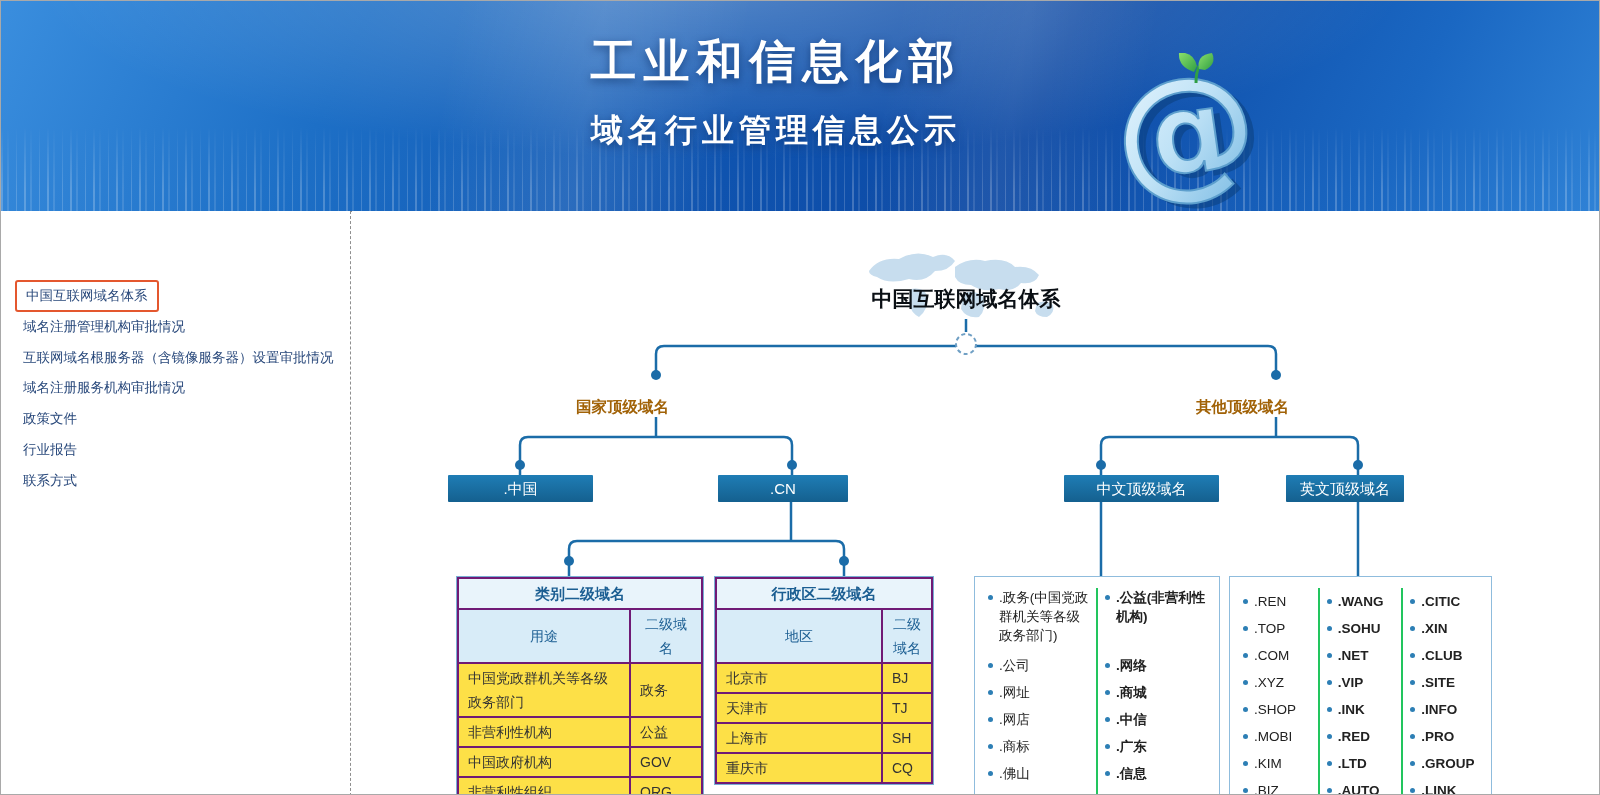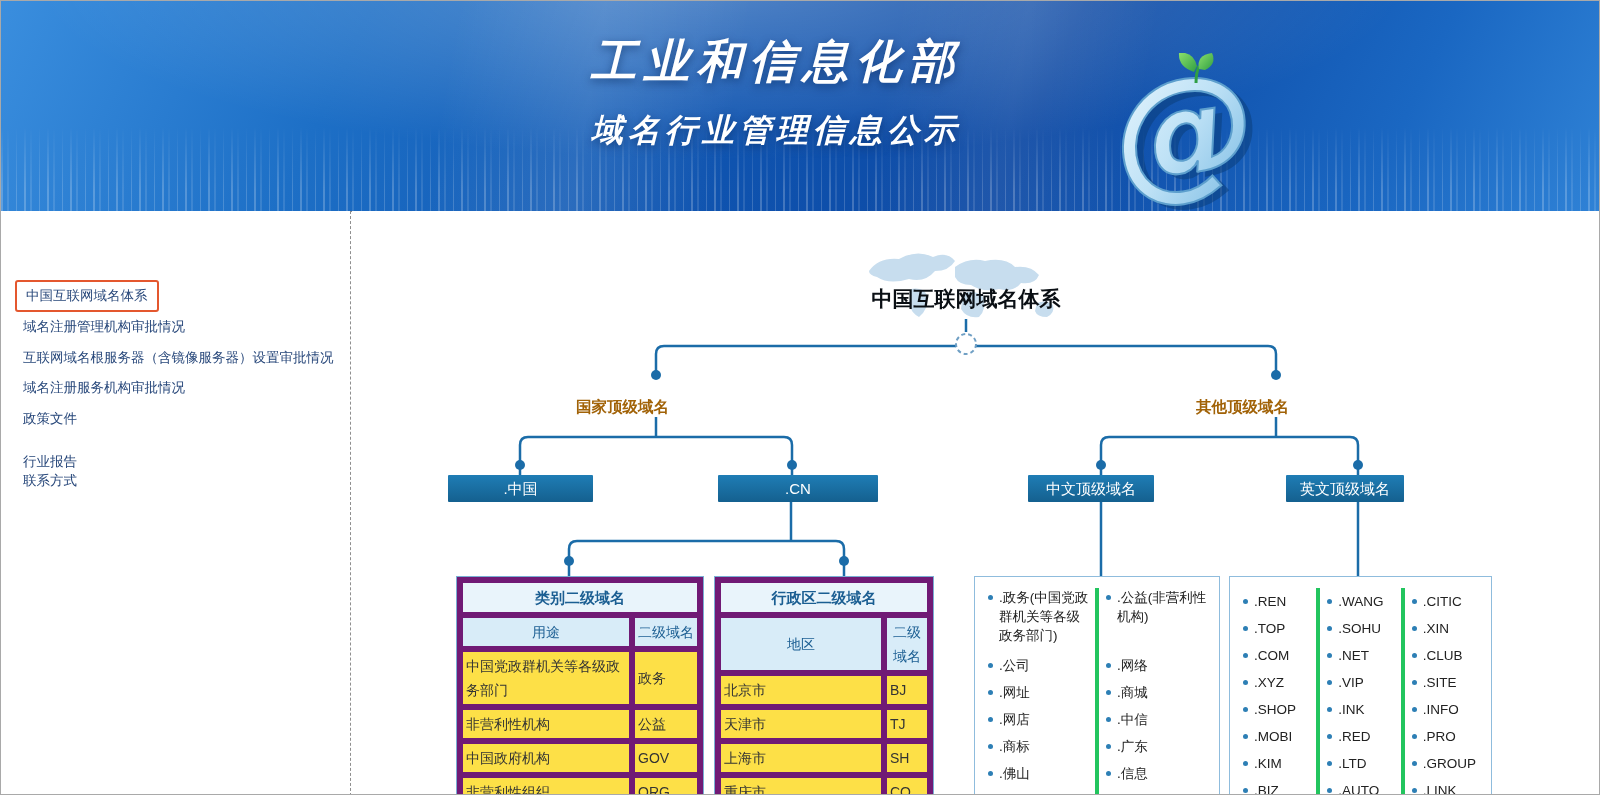--- a/index.html
+++ b/index.html
@@ -4,21 +4,21 @@
 <style>
   html,body{margin:0;padding:0;background:#e9e9e9;}
   .page{position:relative;width:1600px;height:795px;background:#fff;border:1px solid #a9a9a9;
         box-sizing:border-box;overflow:hidden;font-family:"Liberation Sans","DejaVu Sans",sans-serif;}
 
   
   .hdr{position:absolute;left:0;top:0;width:100%;height:210px;overflow:hidden;
        border-bottom:1px solid #8f8f8f;
        background:
          radial-gradient(ellipse at 45% -10%, rgba(255,255,255,.28), transparent 55%),
-         linear-gradient(115deg,#3a8ede 0%,#1d6fc6 22%,#0f54b0 46%,#0d49a4 64%,#1a67c2 86%,#2f82d6 100%); font-style: italic;}
+         linear-gradient(115deg,#3a8ede 0%,#1d6fc6 22%,#0f54b0 46%,#0d49a4 64%,#1a67c2 86%,#2f82d6 100%);}
   .hdr-sheen{position:absolute;inset:0;
        background:
          linear-gradient(100deg, transparent 28%, rgba(255,255,255,.10) 37%, transparent 46%),
          linear-gradient(100deg, transparent 55%, rgba(255,255,255,.08) 63%, transparent 71%);}
   .hdr-bars{position:absolute;left:0;bottom:0;width:100%;height:85px;
        background:repeating-linear-gradient(90deg, rgba(255,255,255,.22) 0 2px, transparent 2px 6px,
          rgba(255,255,255,.12) 6px 8px, transparent 8px 15px, rgba(255,255,255,.18) 15px 16px, transparent 16px 23px);
        -webkit-mask-image:linear-gradient(to top,#000 25%,transparent);
        mask-image:linear-gradient(to top,#000 25%,transparent);}
   .hdr-titles{position:absolute;left:300px;top:30px;width:950px;text-align:center;color:#fff;}
@@ -37,29 +37,29 @@
   .connectors{position:absolute;left:0;top:0;}
   .wmap{position:absolute;left:499px;top:30px;}
   .dg-title{position:absolute;left:454px;top:74px;width:320px;text-align:center;
             font-size:21px;font-weight:bold;color:#0a0f14;}
   .lv1{position:absolute;width:160px;text-align:left;font-size:15.5px;font-weight:bold;color:#a16207;}
   .node-btn{position:absolute;height:27px;line-height:27px;text-align:center;color:#fff;font-size:15px;
             background:linear-gradient(180deg,#1f7db5,#14608f);border-radius:1px;}
 
   .tbl{position:absolute;border:1px solid #79afd4;background:#fff;box-sizing:border-box;}
   .tbl table{border-collapse:collapse;width:100%;table-layout:fixed;}
-  .tbl td{border:6px solid #701a75;font-size:14px;color:#333;padding:2px 3px;height:24px;line-height:24px;box-sizing:content-box;}
+  .tbl td{border:2px solid #701a75;font-size:14px;color:#333;padding:2px 9px;height:24px;line-height:24px;box-sizing:content-box;}
   .tbl td.ttl{background:#e9f4fb;color:#1b5e92;font-weight:bold;text-align:center;font-size:15px;height:25px;}
   .tbl td.hd{background:#d8ecf8;color:#1b5e92;text-align:center;}
   .tbl td.dl{text-align:left;background:#fde047;}
 
   .panel{position:absolute;background:#fff;border:1px solid #8fbcdd;box-sizing:border-box;
          display:flex;padding:11px 6px;}
   .pcol{flex:1;padding:0 5px;min-width:0;}
-  .pcol.bl{border-left:4px solid #22c55e;}
+  .pcol.bl{border-left:2px solid #22c55e;font-weight:bold;}
   .pitem{display:flex;font-size:13.5px;color:#222;line-height:19px;}
   .pitem .dot{width:5px;height:5px;border-radius:50%;background:#2d7fb5;margin:7px 6px 0 2px;flex:none;}
   .pitem.first{height:64px;}
   .eitem{display:flex;align-items:center;font-size:13.5px;color:#222;height:27px;}
   .eitem .dot{width:5px;height:5px;border-radius:50%;background:#2d7fb5;margin:0 6px 0 2px;flex:none;}
 </style>
 </head>
 <body>
 
 <div class="page">
@@ -90,21 +90,21 @@
       <path d="M113 19 q-16 -5 -15 -19 q14 -2 18 13z" fill="url(#leafg)"></path>
     </svg>
   </header>
 
   <aside class="sidebar">
     <div class="side-item active" style="top:69px"><span>中国互联网域名体系</span></div>
     <div class="side-item" style="top:107px"><span>域名注册管理机构审批情况</span></div>
     <div class="side-item" style="top:138px"><span>互联网域名根服务器（含镜像服务器）设置审批情况</span></div>
     <div class="side-item" style="top:168px"><span>域名注册服务机构审批情况</span></div>
     <div class="side-item" style="top:199px"><span>政策文件</span></div>
-    <div class="side-item" style="top:242px"><span>行业报告</span></div>
+    <div class="side-item" style="top:230px"><span>行业报告</span></div>
     <div class="side-item" style="top:261px"><span>联系方式</span></div>
   </aside>
 
   <main class="main">
 
     <svg class="wmap" width="230" height="100" viewBox="0 0 230 100" fill="#c7ddee">
       <path d="M18 30 q10 -14 30 -12 q18 -10 34 -2 q14 -6 22 4 q-6 10 -20 10 q-10 12 -26 8 q-20 6 -32 -2 q-8 -2 -8 -6z"></path>
       <path d="M60 48 q12 -2 16 6 q2 14 -8 22 q-8 -4 -10 -14z"></path>
       <path d="M104 26 q14 -10 30 -6 q20 -4 30 6 q16 -2 24 8 q-4 10 -18 8 q-8 10 -22 6 q-16 4 -28 -4 q-12 0 -16 -8z"></path>
       <path d="M112 52 q12 -4 20 4 q4 12 -4 20 q-12 2 -18 -8z"></path>
@@ -137,22 +137,22 @@
       </g>
       <circle cx="614" cy="133" r="10" fill="#ffffff" stroke="#6f9fc4" stroke-width="2" stroke-dasharray="4 3"></circle>
     </svg>
 
     <div class="dg-title">中国互联网域名体系</div>
 
     <div class="lv1" style="left:224px;top:186px">国家顶级域名</div>
     <div class="lv1" style="left:844px;top:186px">其他顶级域名</div>
 
     <div class="node-btn" style="left:96px;top:264px;width:145px">.中国</div>
-    <div class="node-btn" style="left:366px;top:264px;width:160px">.CN</div>
-    <div class="node-btn" style="left:676px;top:264px;width:126px">中文顶级域名</div>
+    <div class="node-btn" style="left:366px;top:264px;width:130px">.CN</div>
+    <div class="node-btn" style="left:712px;top:264px;width:155px">中文顶级域名</div>
     <div class="node-btn" style="left:934px;top:264px;width:118px">英文顶级域名</div>
 
     <div class="tbl" style="left:104px;top:365px;width:248px">
       <table>
         <colgroup>
             <col style="width:172px">
             <col>
           </colgroup>
         <tbody>
           <tr>

